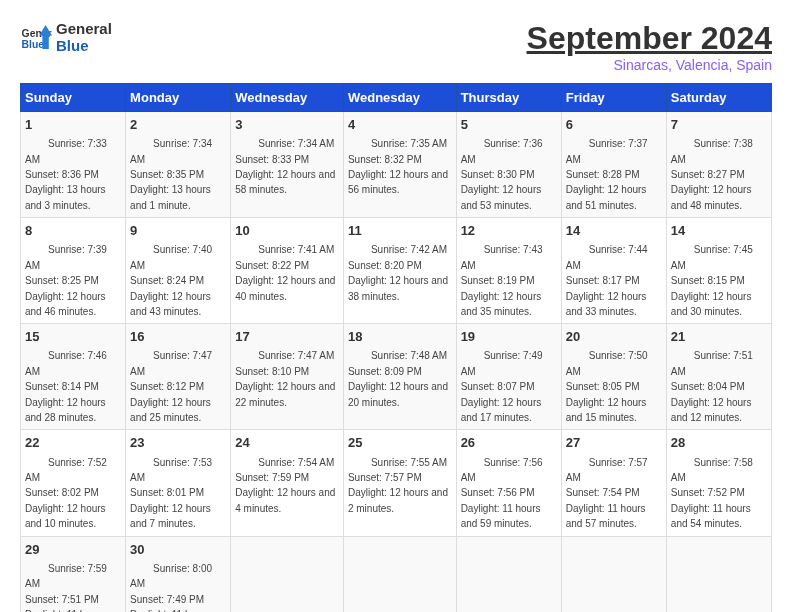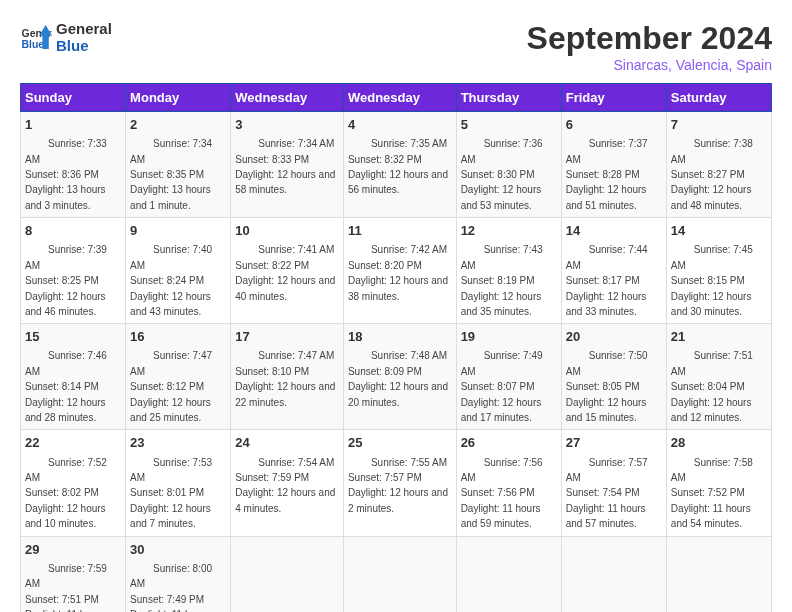--- a/index.html
+++ b/index.html
@@ -25,32 +25,33 @@
       width: 32px;
       height: 32px;
     }
     .title-block {
       text-align: right;
     }
     .month-title {
       font-size: 32px;
       font-weight: bold;
       color: #333;
+      text-decoration: underline;
     }
     .location {
       font-size: 14px;
       color: #8b5cf6;
     }
     table {
       width: 100%;
       border-collapse: collapse;
       font-size: 11px;
     }
     thead tr {
-      background-color: #6d28d9;
+      background-color: #1d4ed8;
       color: white;
     }
     thead th {
       padding: 6px 4px;
       text-align: left;
       font-weight: bold;
       font-size: 13px;
       border: 1px solid #1a52a5;
     }
     tbody tr {

